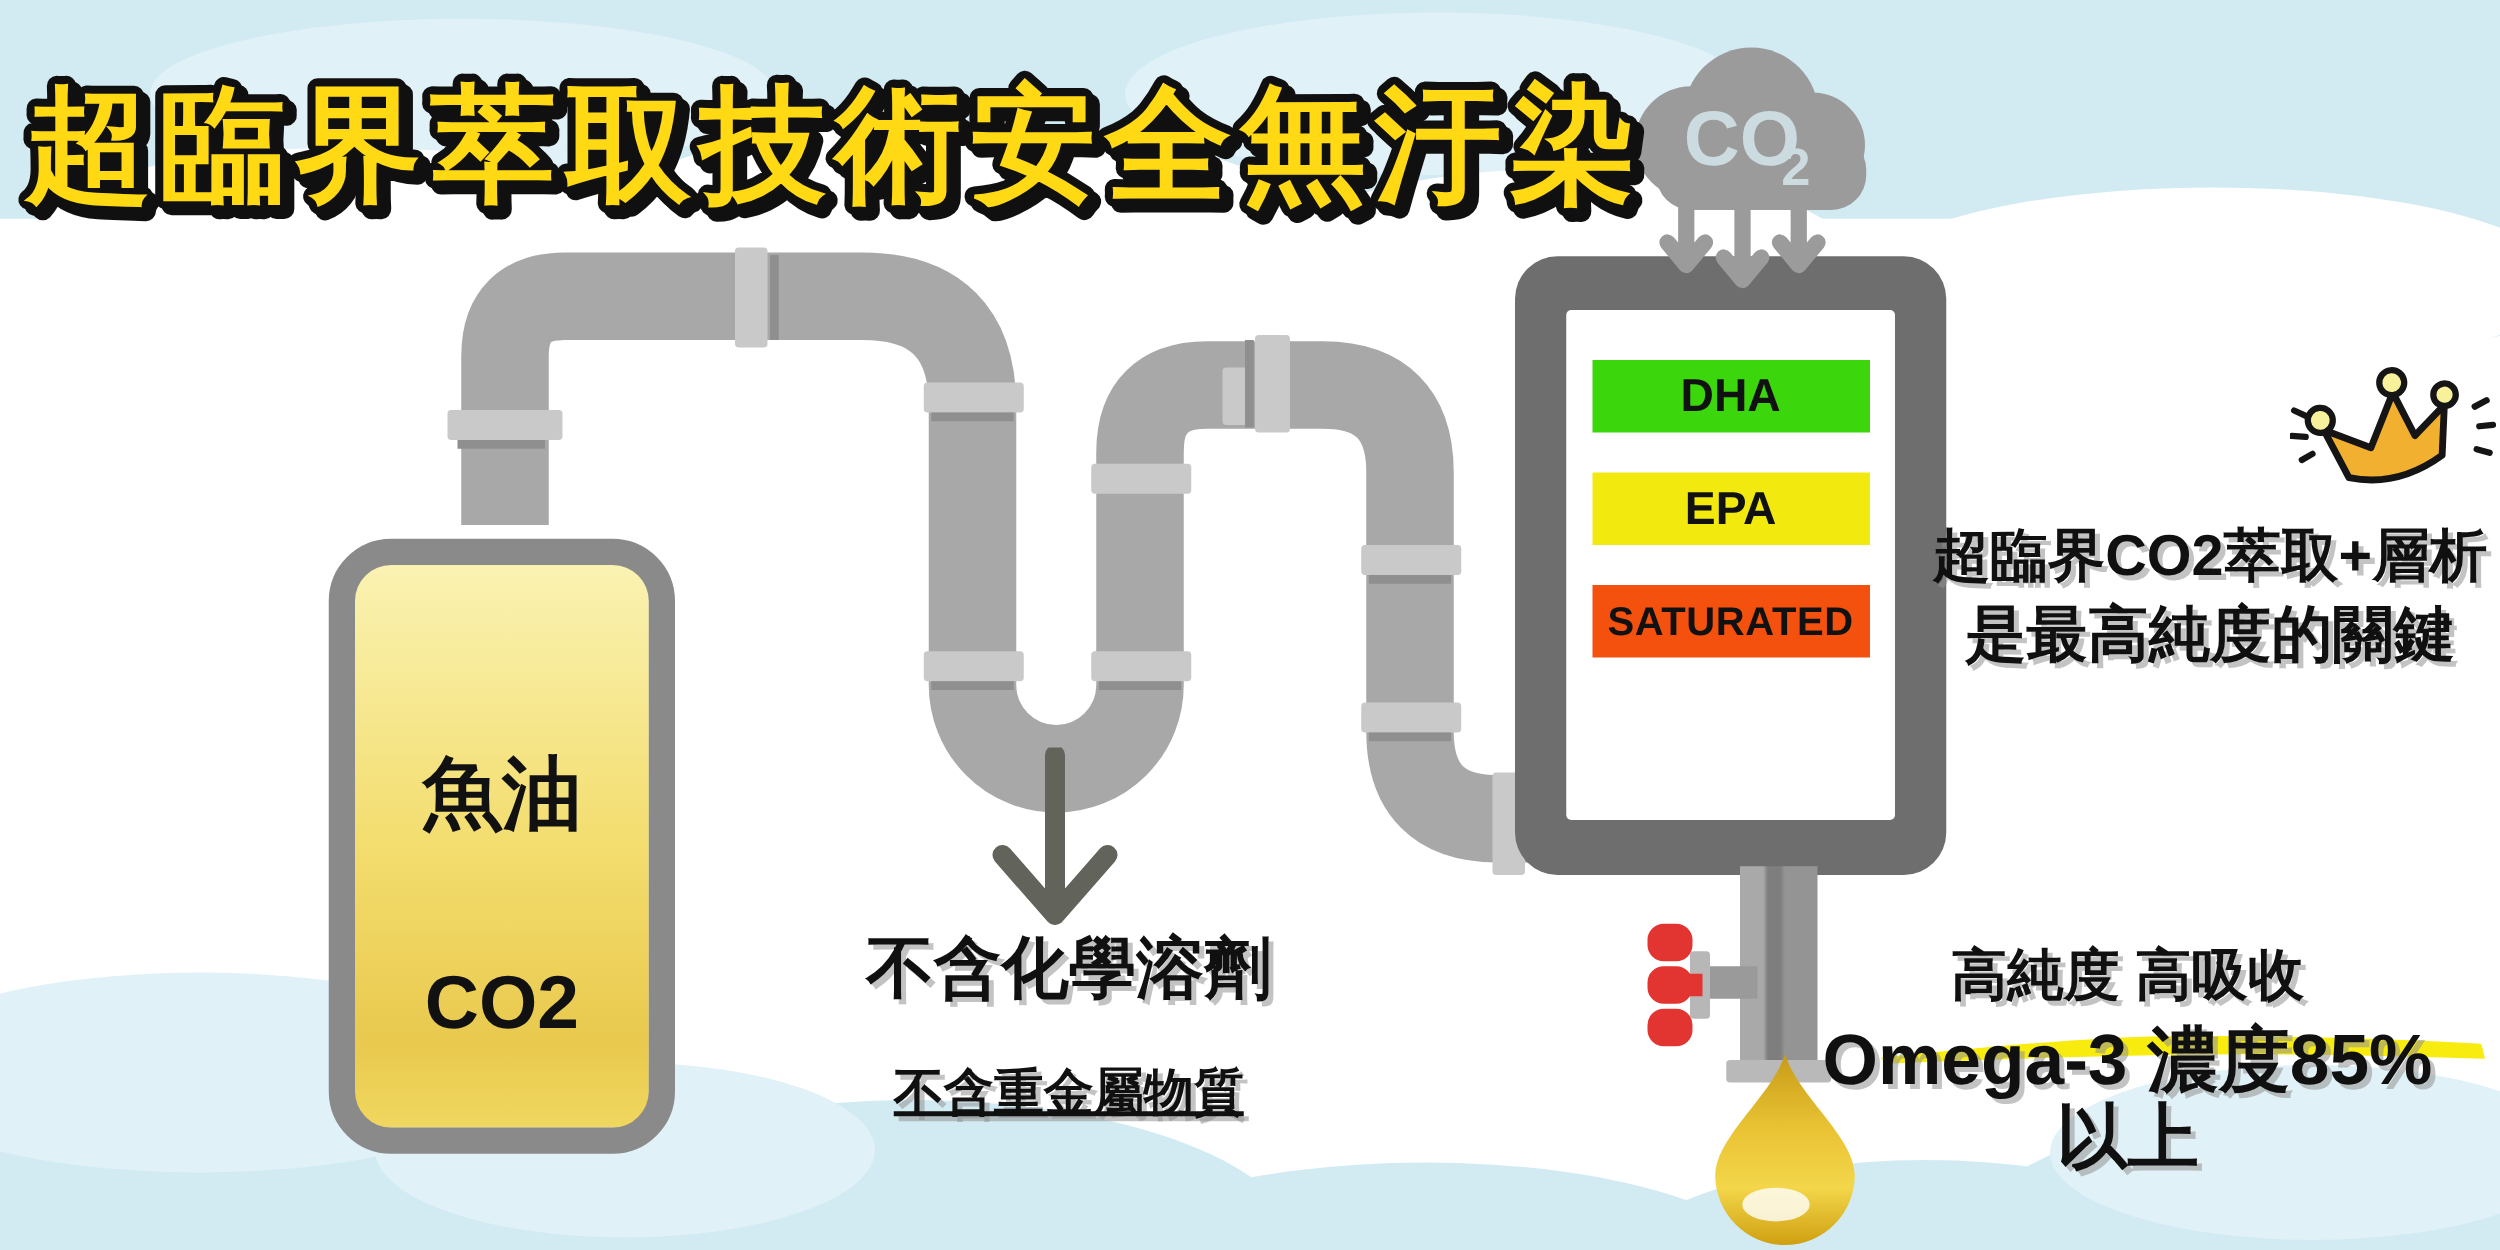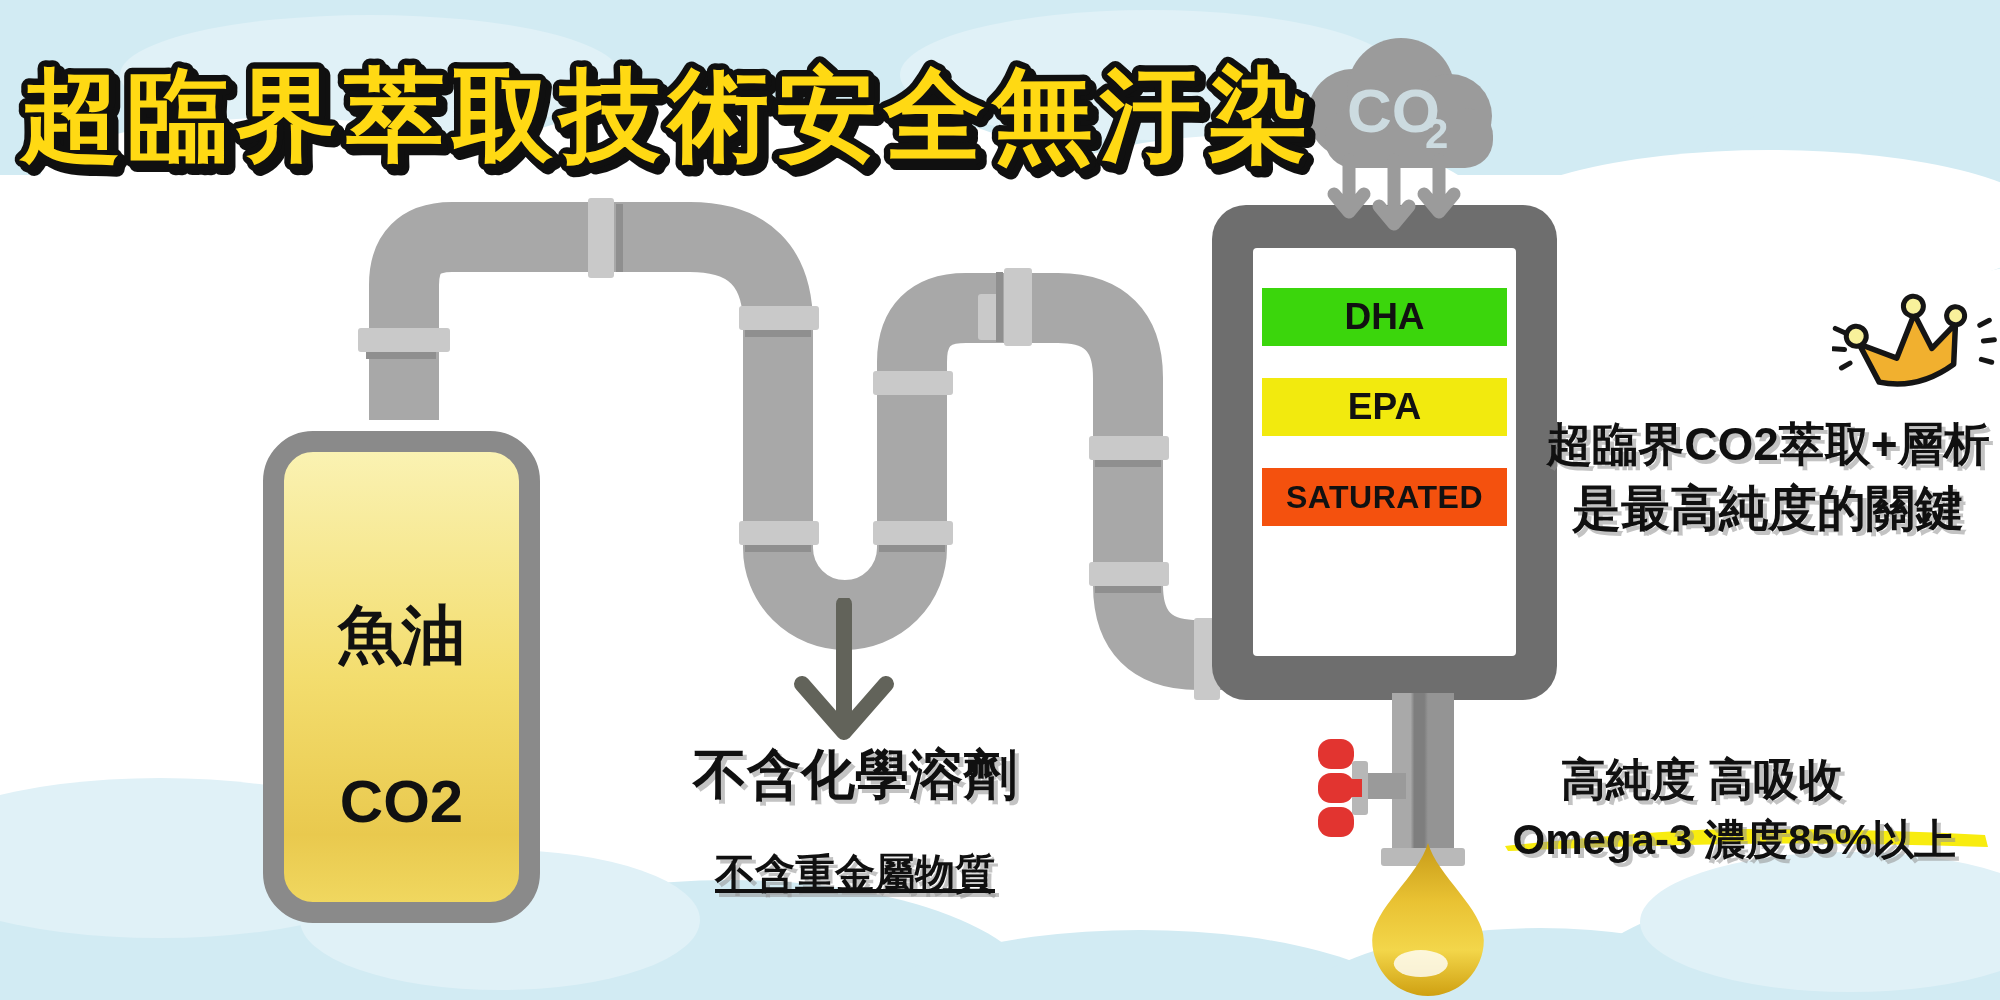--- a/index.html
+++ b/index.html
@@ -14,37 +14,37 @@
   .tank{position:absolute;left:263px;top:388px;width:277px;height:492px;box-sizing:border-box;
         border:21px solid #8a8a8a;border-radius:50px;z-index:3;
         background:linear-gradient(180deg,#faf2b2 0%,#f3dd6e 50%,#e9c94e 85%,#f0d75f 100%);margin-top:43px;}
   .tank-label{position:absolute;left:0;width:100%;text-align:center;font-weight:bold;color:#111;}
   .tank-label.fish{top:140px;font-size:64px;}
   .tank-label.co2{top:315px;font-size:60px;}
   
   .column-frame{position:absolute;left:1212px;top:205px;width:345px;height:495px;background:#6e6e6e;
         border-radius:34px;z-index:3;}
   .column-inner{position:absolute;left:41px;top:43px;width:263px;height:408px;background:#ffffff;border-radius:4px;}
-  .band{width:245px;height:58px;margin:32px auto 0 auto;display:flex;align-items:center;justify-content:center;
+  .band{width:222px;height:58px;margin:32px auto 0 auto;display:flex;align-items:center;justify-content:center;
         font-weight:bold;color:#111;font-size:37px;}
   .band.first{margin-top:40px;}
   .band.small{font-size:32px;letter-spacing:.5px;text-align:center;}
   
   .spout{position:absolute;left:1392px;top:693px;width:62px;height:160px;z-index:4;
         background:linear-gradient(90deg,#a9a9a9 0%,#a9a9a9 30%,#7e7e7e 36%,#7e7e7e 52%,#949494 58%,#949494 100%);}
   .spout-flange{position:absolute;left:1381px;top:848px;width:84px;height:18px;background:#b9b9b9;border-radius:3px;z-index:4;}
   
   .note{position:absolute;font-weight:bold;color:#101010;text-align:center;z-index:6;
         text-shadow:4px 4px 0 rgba(145,145,145,.55);}
   .note-solvent{left:645px;top:739px;width:420px;font-size:54px;}
   .note-metal{left:625px;top:846px;width:460px;font-size:40px;text-decoration:underline;}
   .note-extract{left:1533px;top:418px;width:470px;font-size:46px;line-height:1.16;}
   .note-extract .l2{font-size:49px;margin-top:9px;}
   .note-purity{left:1448px;top:714px;width:508px;font-size:45px;line-height:1.1;margin-top:41px;}
-  .note-purity .l2{font-size:42px;margin-top:12px;text-align:right;}
+  .note-purity .l2{font-size:57px;margin-top:12px;}
   svg{position:absolute;}
   .z2{z-index:2}.z4{z-index:4}.z5{z-index:5}.z6{z-index:6}
 </style>
 </head>
 <body>
 
 <div class="abs sky" style="left:0;top:0;width:2000px;height:175px;"></div>
 <div class="blob sky2" style="left:120px;top:15px;width:500px;height:120px;"></div>
 <div class="blob sky2" style="left:900px;top:10px;width:500px;height:130px;"></div>
 <div class="blob sky" style="left:1690px;top:90px;width:420px;height:190px;"></div>

